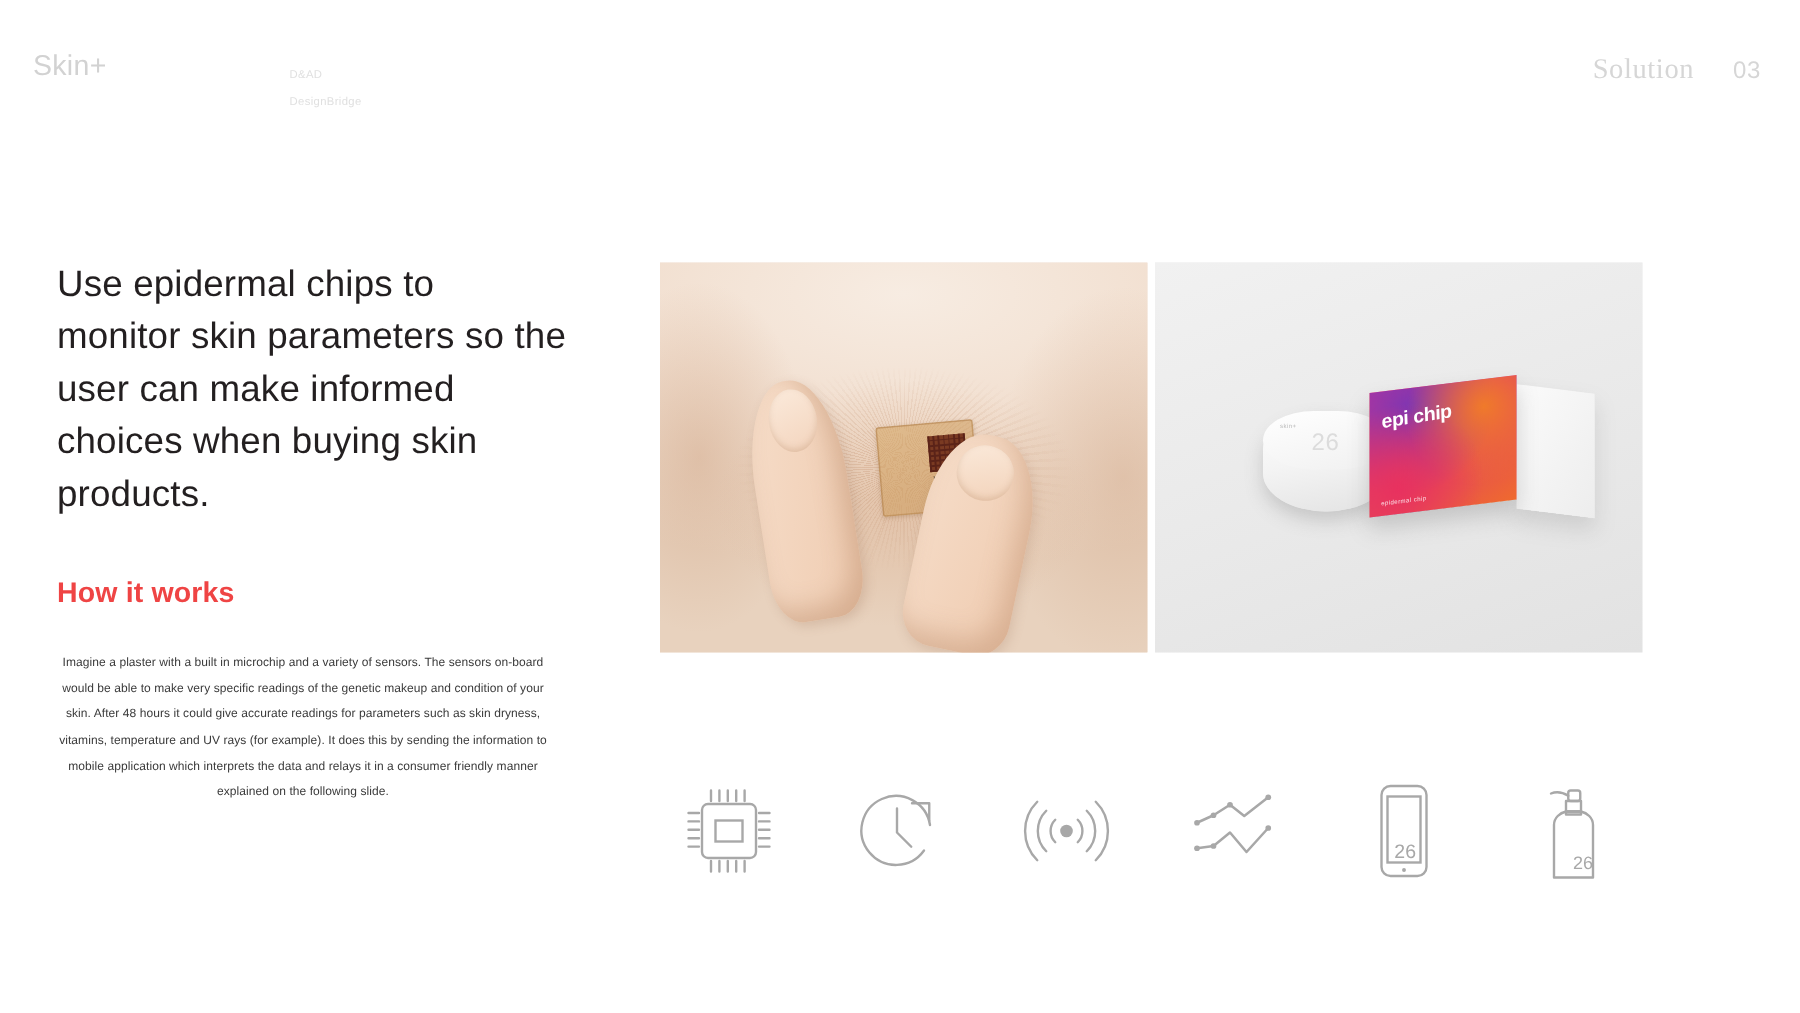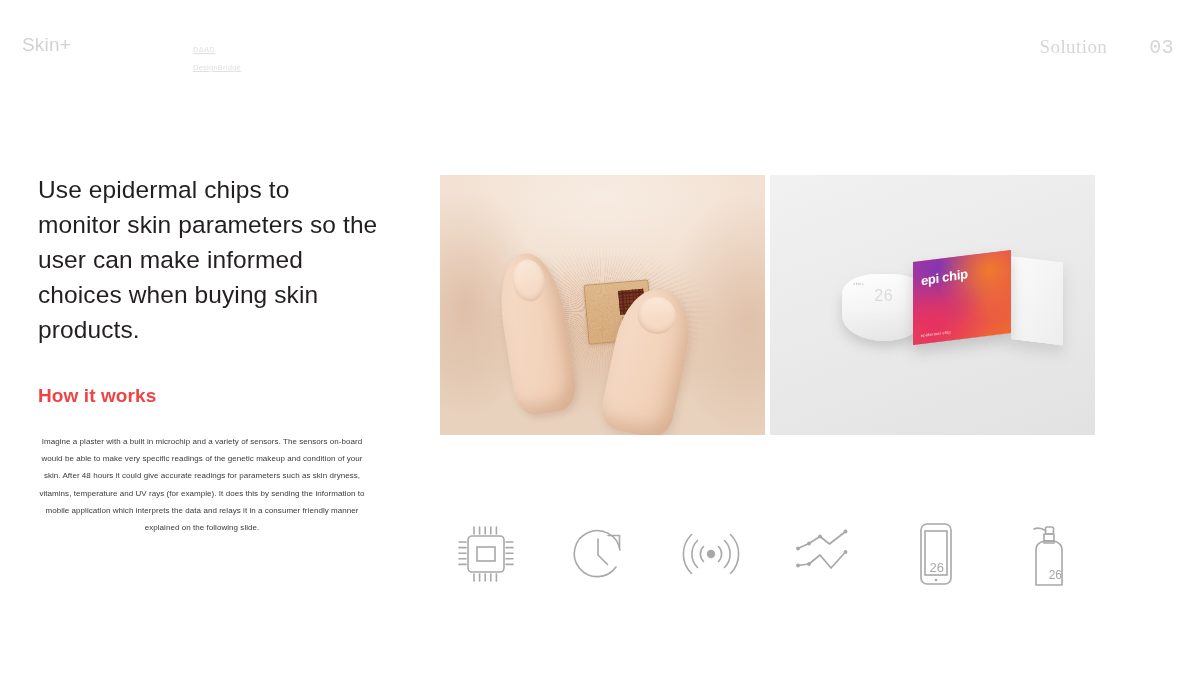--- a/index.html
+++ b/index.html
@@ -16,33 +16,32 @@
   .header { position:absolute; top:0; left:0; width:1200px; height:90px; }
   .brand {
     position:absolute; left:22px; top:34px;
     font-size:19px; font-weight:400; letter-spacing:.2px;
     color:#d2d2d2;
   }
   .credits { position:absolute; left:193px; top:41px; }
   .credit-line {
     font-size:7.5px; letter-spacing:.25px; color:#e0e0e0;
     line-height:18px;
-    text-decoration:underline;
   }
   .header-right {
     position:absolute; right:26px; top:36px;
-    display:flex; align-items:baseline; gap:42px;
+    display:flex; align-items:baseline; gap:26px;
   }
   .section-name {
     font-family:"Liberation Serif", serif;
     font-size:19px; color:#d6d6d6; letter-spacing:.4px;
   }
   .section-num {
-    font-family:Liberation Mono, monospace;
-    font-size:20px; color:#d6d6d6; letter-spacing:.4px;text-align:center;
+    font-family:Liberation Sans, sans-serif;
+    font-size:16px; color:#d6d6d6; letter-spacing:.4px;text-align:center;
   }
 
   
   .left-col { position:absolute; left:22px; top:172px; width:340px;margin-left:16px; }
   .headline {
     font-size:24.5px; font-weight:400; line-height:35px;
     letter-spacing:.1px; color:#231f20; width:340px;
   }
   .subhead {
     margin-top:38px;

